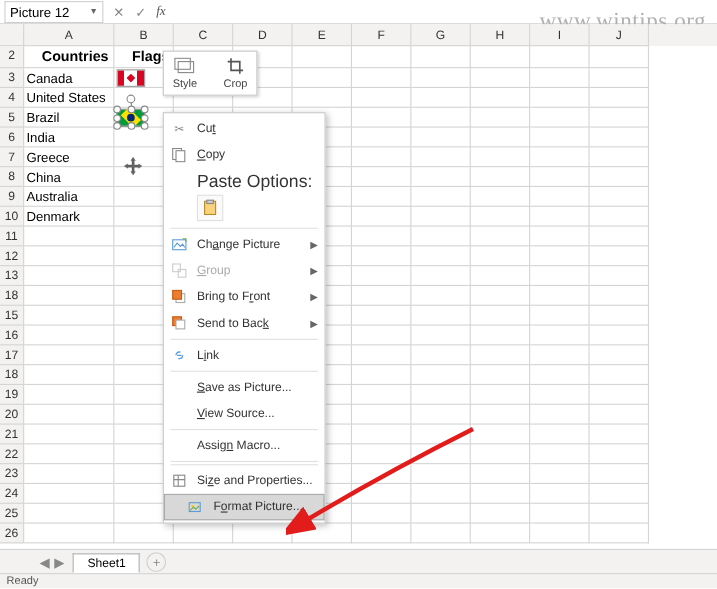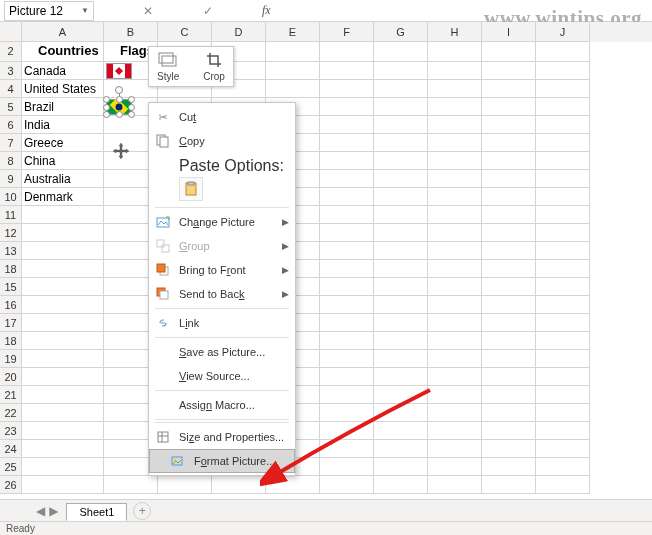--- a/index.html
+++ b/index.html
@@ -1,17 +1,17 @@
 <!DOCTYPE html>
 <html><head>
 <meta charset="utf-8">
 <style>
 * { box-sizing: border-box; margin: 0; padding: 0; font-family: 'Segoe UI', sans-serif; }
 body { background: #fff; width: 652px; height: 535px; overflow: hidden; position: relative; font-size: 12px; }
-.namebox-row { display: flex; align-items: center; height: 22px; background: #fff; border-bottom: 1px solid #d4d4d4; gap: 40px; }
+.namebox-row { display: flex; align-items: center; height: 22px; background: #fff; border-bottom: 1px solid #d4d4d4; }
 .namebox { width: 90px; height: 20px; margin: 0 4px; border: 1px solid #cfcfcf; padding: 1px 4px; display: flex; align-items: center; justify-content: space-between; background: #fff; }
 .namebox .drop { color: #666; font-size: 8px; }
 .fx-btn { width: 20px; text-align: center; color: #888; }
 .fx-label { font-style: italic; font-family: 'Times New Roman', serif; color: #555; padding: 0 4px; }
 .fx-input { flex: 1; height: 20px; border: none; outline: none; }
 
 .grid-area { display: flex; height: 478px; }
 .rownums { width: 22px; background: #f3f2f1; border-right: 1px solid #d4d4d4; }
 .rowhdr { height: 18px; border-bottom: 1px solid #d4d4d4; text-align: center; font-size: 11px; color: #333; line-height: 18px; }
 .rowhdr.tall { height: 20px; }
@@ -66,21 +66,21 @@
 
 .move-cursor { position: absolute; width: 18px; height: 18px; }
 
 .tabs-row { position: absolute; bottom: 14px; left: 0; right: 0; height: 22px; background: #f3f2f1; border-top: 1px solid #d4d4d4; display: flex; align-items: center; padding-left: 28px; }
 .tab-scroll { display: flex; gap: 4px; padding: 0 8px; color: #888; }
 .sheet-tab { background: #fff; border: 1px solid #aeaeae; border-bottom-color: #fff; padding: 2px 12px; font-size: 11px; margin-top: 2px; }
 .new-sheet { width: 18px; height: 18px; border: 1px solid #cfcfcf; border-radius: 50%; margin-left: 6px; display: flex; align-items: center; justify-content: center; color: #888; }
 
 .status-row { position: absolute; bottom: 0; left: 0; right: 0; height: 14px; background: #f3f2f1; border-top: 1px solid #d4d4d4; font-size: 10px; padding: 0 6px; line-height: 14px; color: #555; }
 
-.watermark { position: absolute; top: 6px; right: 10px; font-family: 'Georgia', serif; font-size: 21px; color: #b0b0b0; font-weight: bold; letter-spacing: 0.5px; pointer-events: none; }
+.watermark { position: absolute; top: 6px; right: 10px; font-family: 'Georgia', serif; font-size: 21px; color: #b0b0b0; font-weight: normal; letter-spacing: 0.5px; pointer-events: none; }
 
 .arrow-svg { position: absolute; pointer-events: none; }
 
 .ul-letter { text-decoration: underline; }
 </style>
 </head>
 <body>
 
 <div class="namebox-row">
   <div class="namebox">

